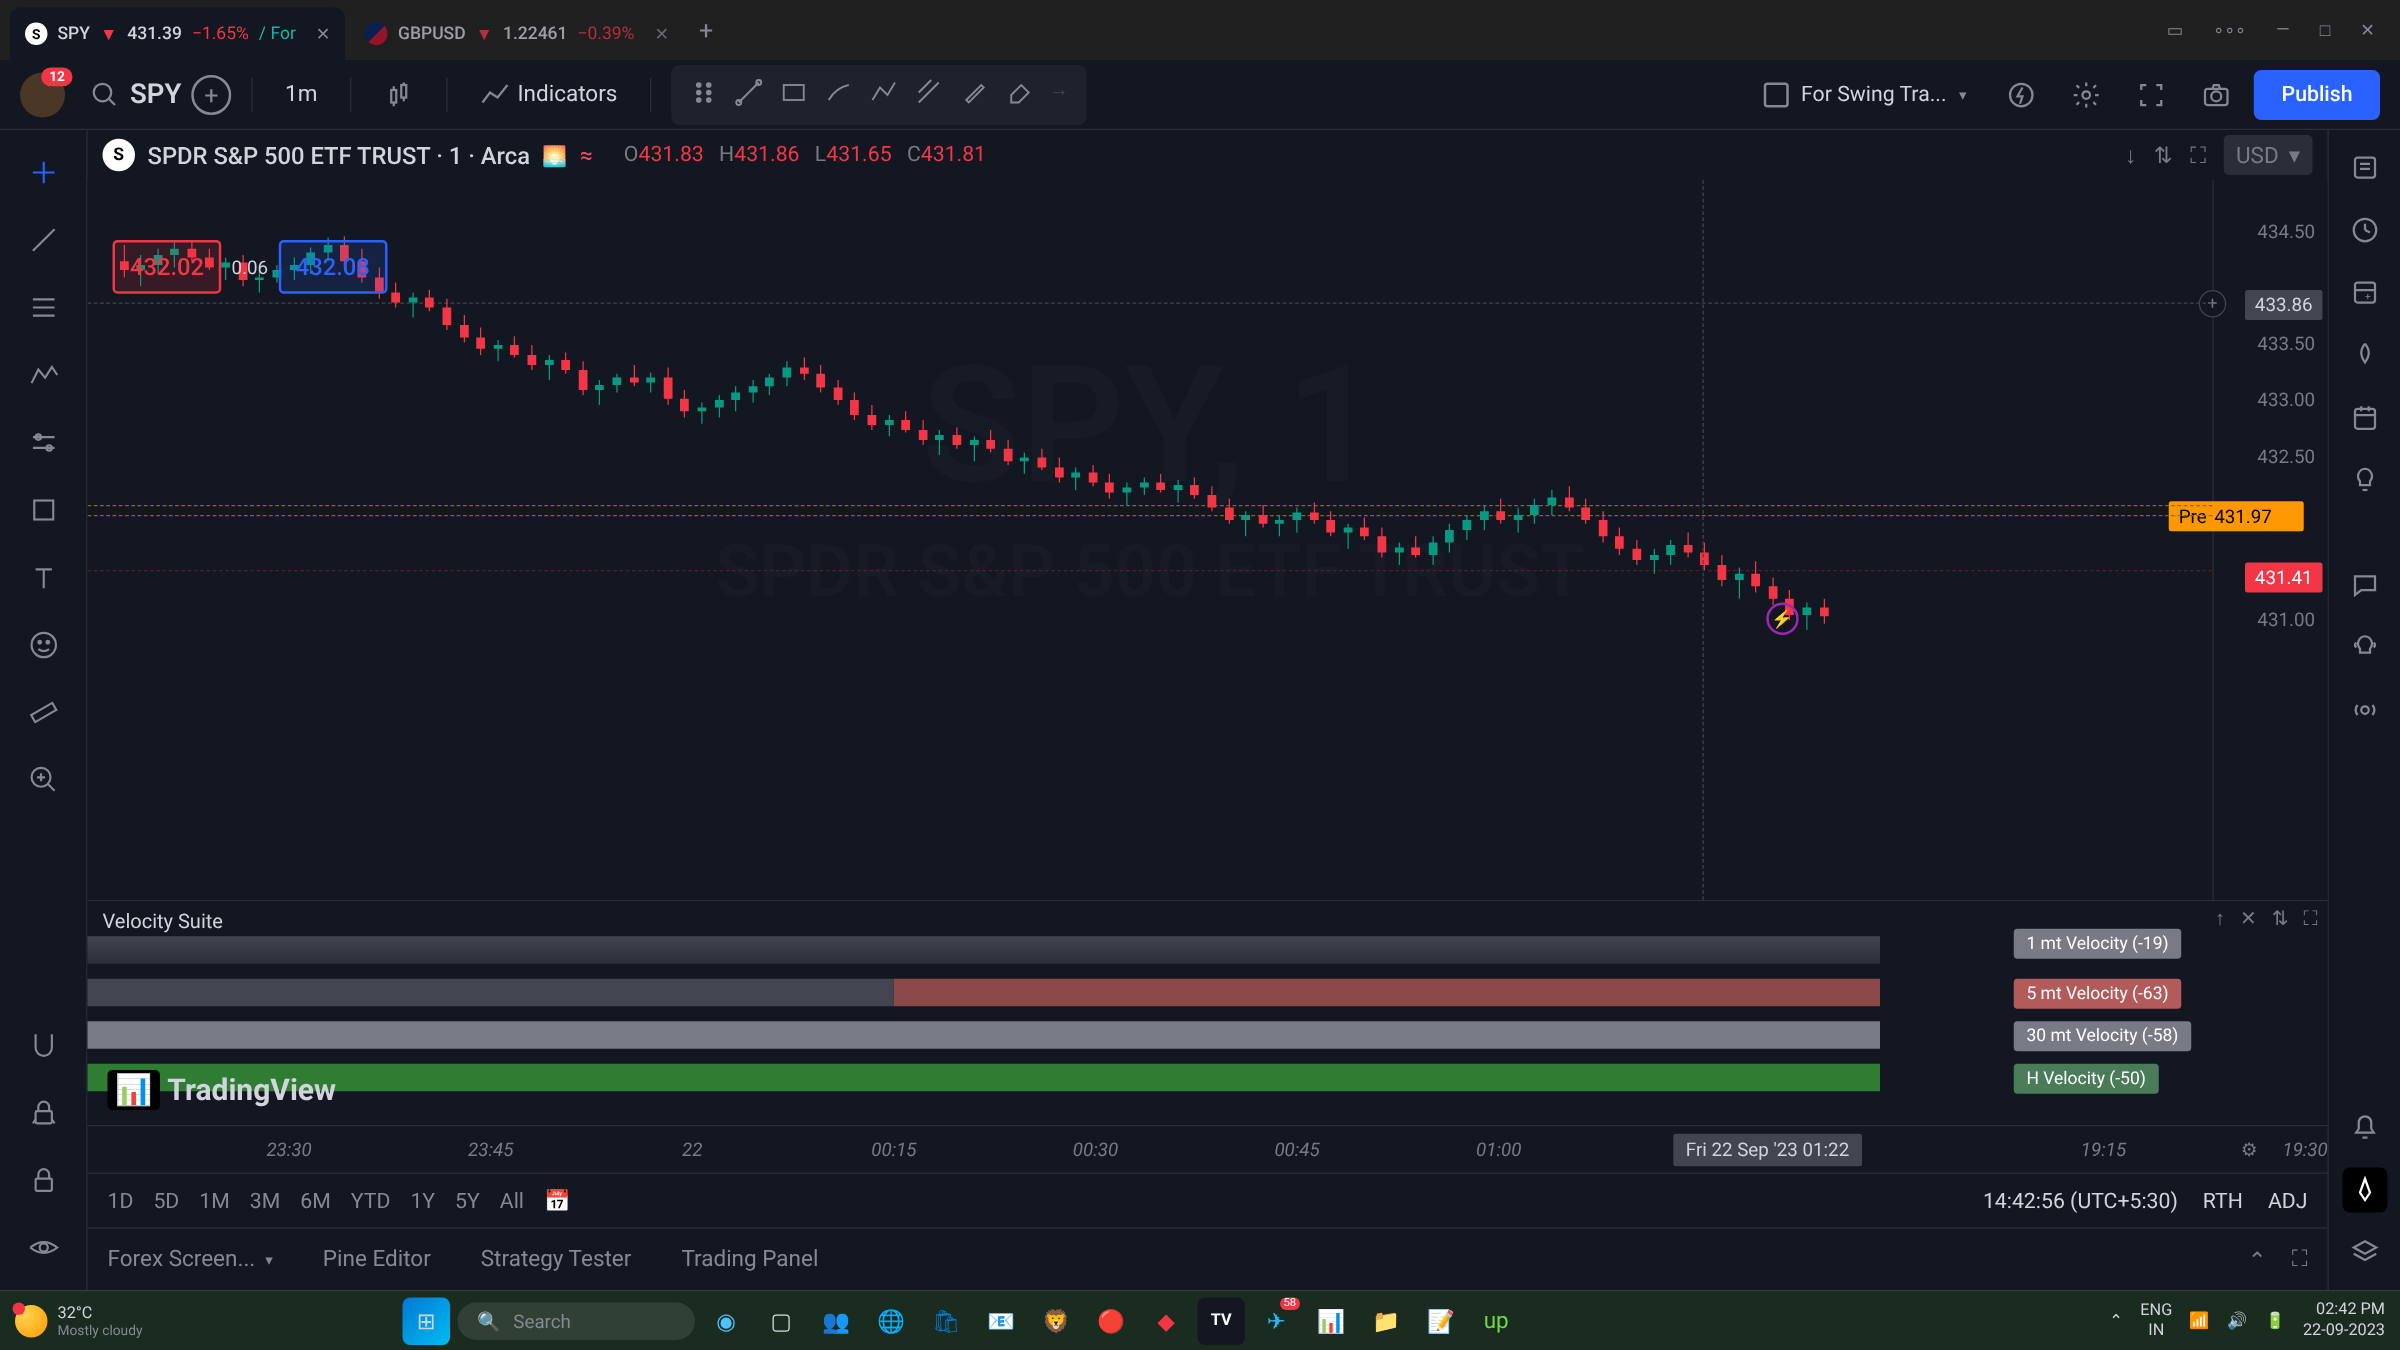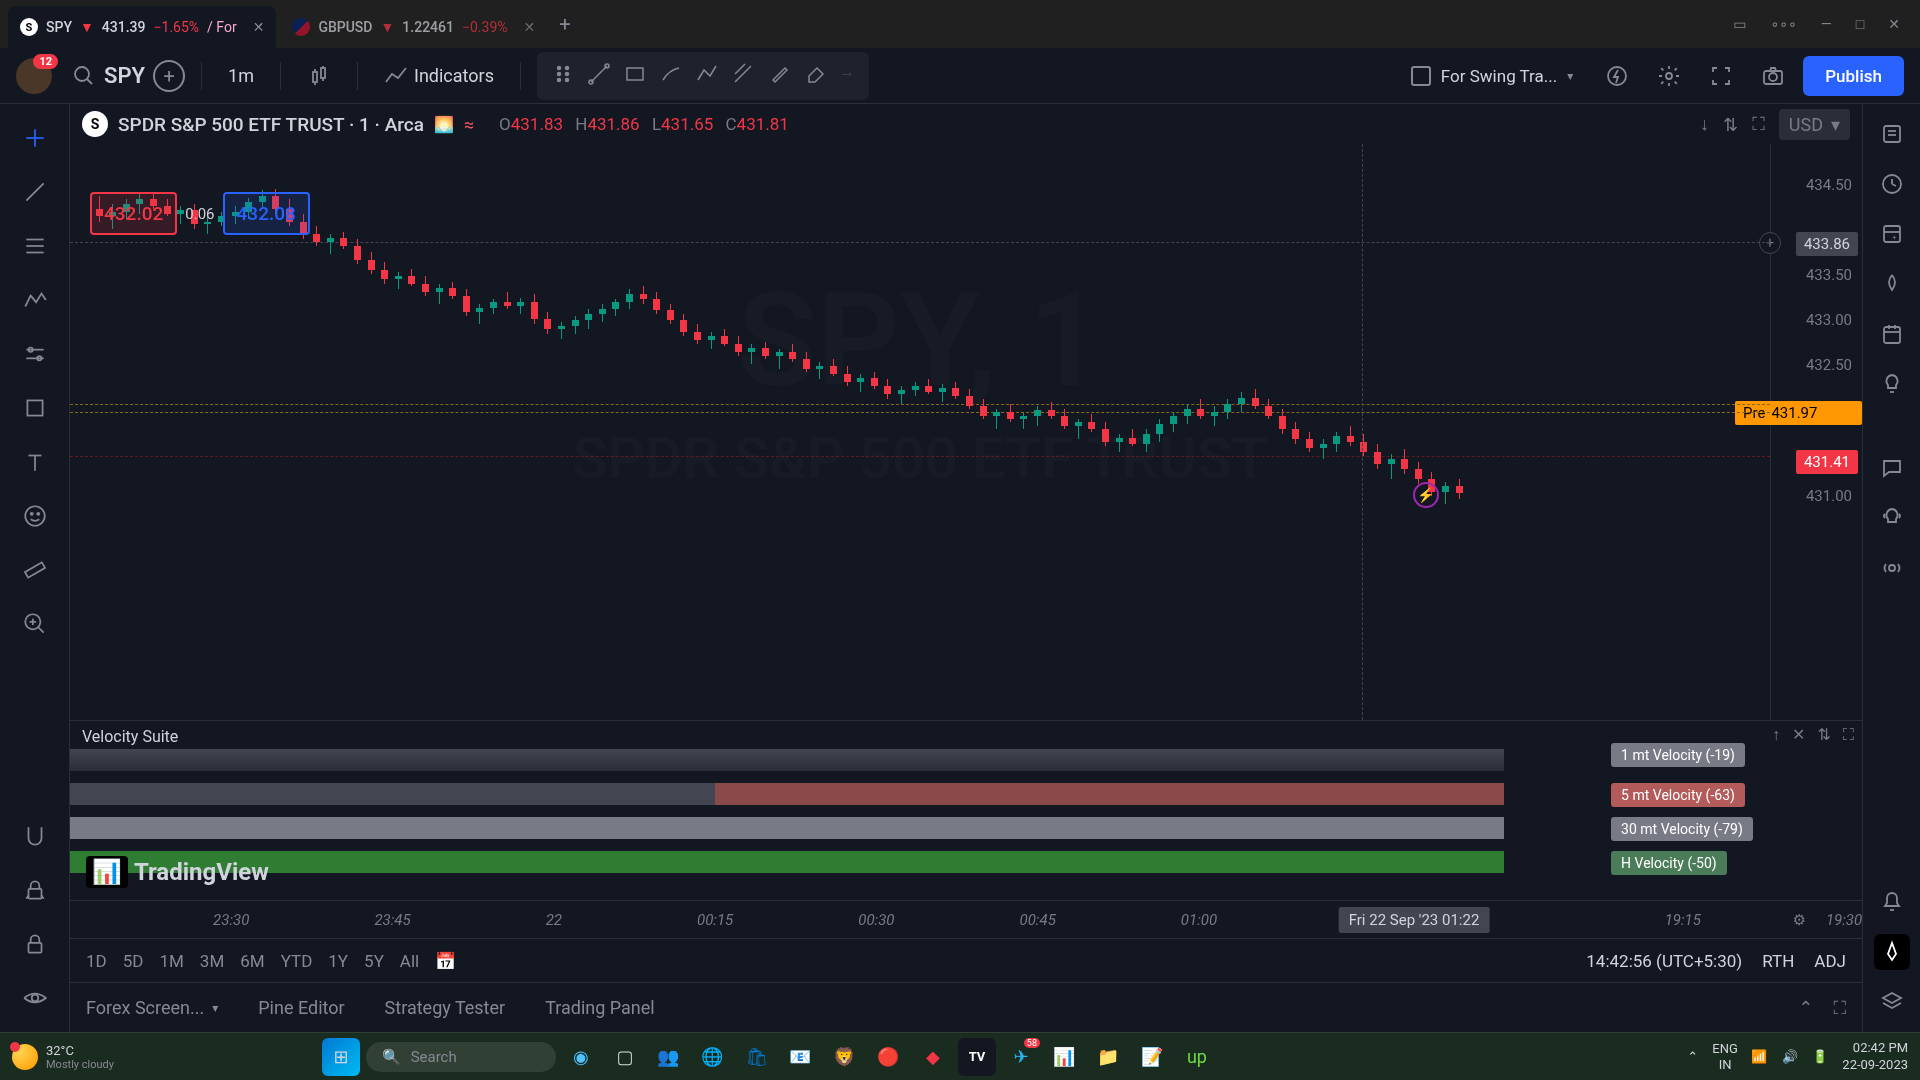--- a/index.html
+++ b/index.html
@@ -139,21 +139,21 @@
 </head>
 <body>
 
 <div class="browser-tabs">
   <div class="tab">
     <span class="tab-icon spy">S</span>
     <span class="sym">SPY</span>
     <span class="red">▼</span>
     <span class="sym">431.39</span>
     <span class="red">−1.65%</span>
-    <span style="color:#f9a8d4">/ For</span>
+    <span style="color:#14b8a6">/ For</span>
     <span class="close">✕</span>
   </div>
   <div class="tab inactive">
     <span class="tab-icon gbp"></span>
     <span class="sym">GBPUSD</span>
     <span class="red">▼</span>
     <span class="sym">1.22461</span>
     <span class="red">−0.39%</span>
     <span class="close">✕</span>
   </div>
@@ -809,21 +809,21 @@
             </div>
           </div>
       </div>
       <div class="price-axis">
         <span class="pa-tick" style="top:32px">434.50</span>
         <div class="cross-btn" style="top:88px">+</div>
         <div class="pa-label cursor" style="top:88px">433.86</div>
         <span class="pa-tick" style="top:122px">433.50</span>
         <span class="pa-tick" style="top:167px">433.00</span>
         <span class="pa-tick" style="top:212px">432.50</span>
-        <div class="pa-label pre" style="top:257px; left:-36px; width:127px">
+        <div class="pa-label pre" style="top:257px; left:-36px; width:108px">
             <span>Pre</span>
             <span>431.97</span>
           </div>
         <div class="pa-label last" style="top:306px">431.41</div>
         <span class="pa-tick" style="top:343px">431.00</span>
       </div>
     </div>
 
     <div class="indicator-pane">
       <div class="ind-canvas">
@@ -833,21 +833,21 @@
           <span>✕</span>
           <span>⇅</span>
           <span>⛶</span>
         </div>
         <div class="ind-bar" style="top:28px; width:80%; background:linear-gradient(180deg,#434651,#2a2e39)"></div>
         <div class="ind-label" style="top:22px; left:86%; background:#787b86; color:#fff">1 mt Velocity (-19)</div>
         <div class="ind-bar" style="top:62px; width:80%; background:#8b4a4a; left:36%; width:44%"></div>
         <div class="ind-bar" style="top:62px; width:36%; background:#434651; left:0"></div>
         <div class="ind-label" style="top:62px; left:86%; background:#b35a5a; color:#fff">5 mt Velocity (-63)</div>
         <div class="ind-bar" style="top:96px; width:80%; background:#787b86"></div>
-        <div class="ind-label" style="top:96px; left:86%; background:#787b86; color:#fff">30 mt Velocity (-79)</div>
+        <div class="ind-label" style="top:96px; left:86%; background:#787b86; color:#fff">30 mt Velocity (-58)</div>
         <div class="ind-bar" style="top:130px; width:80%; background:#2e7d32"></div>
         <div class="ind-label" style="top:130px; left:86%; background:#4a7c59; color:#fff">H Velocity (-50)</div>
         <div class="tv-logo"><span class="tv-logo-icon">📊</span>TradingView</div>
       </div>
     </div>
 
     <div class="time-axis" id="time-axis">
       <div class="time-cursor" style="left:75%">Fri 22 Sep '23    01:22</div>
       <span class="gear-right">⚙</span>
     <span class="time-tick" style="left: 9%;">23:30</span>

